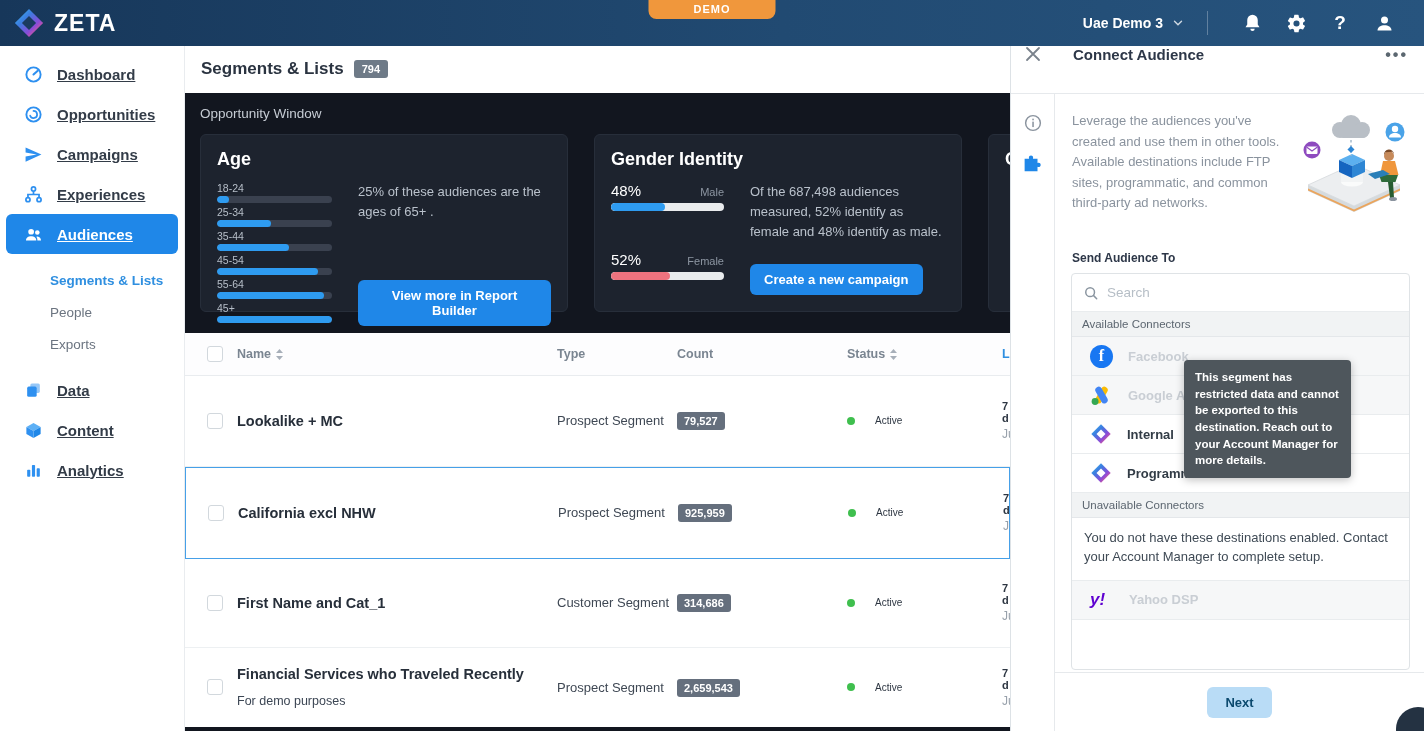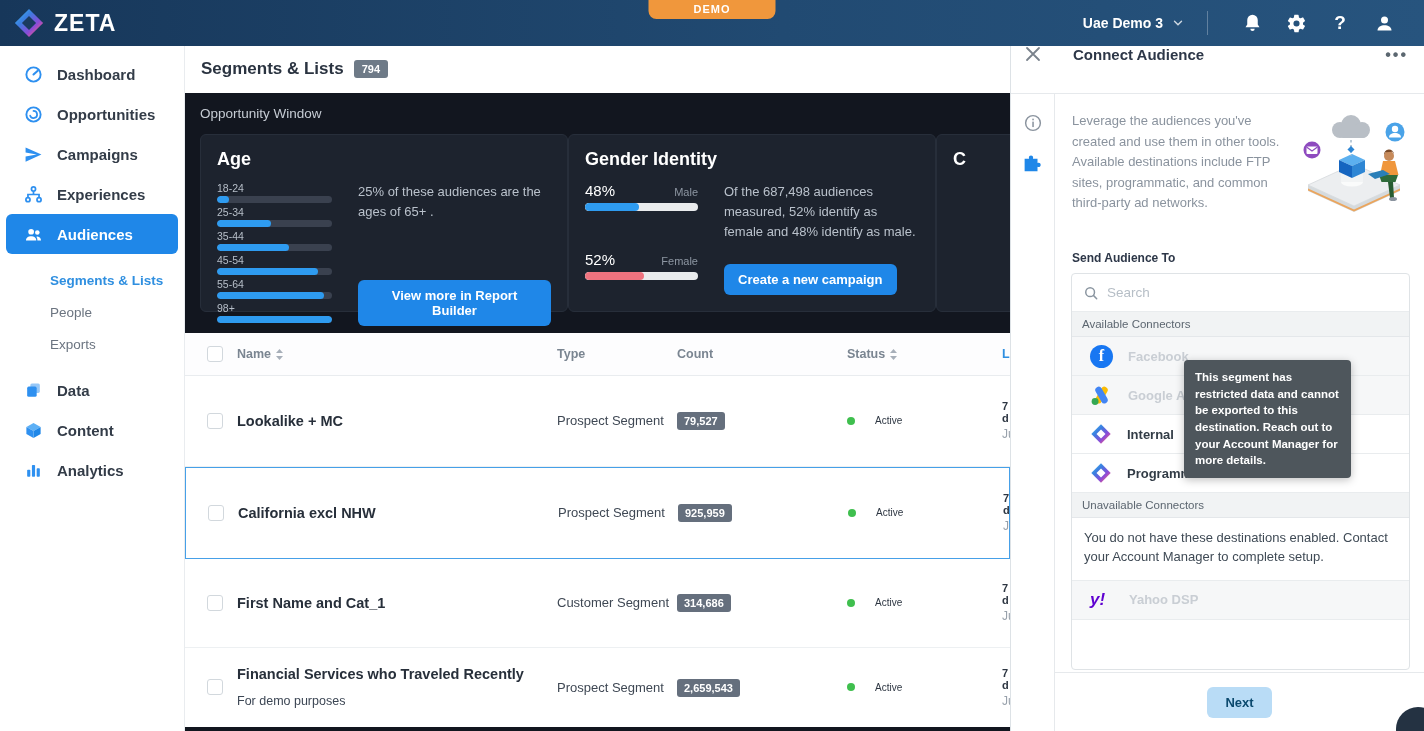--- a/index.html
+++ b/index.html
@@ -19,37 +19,37 @@
   .nav-divider { width:1px; height:24px; background:rgba(255,255,255,.28); margin:0 22px; }
   .nav-icon { width:44px; display:flex; justify-content:center; align-items:center; cursor:pointer; }
   .q-icon { color:#fff; font-size:19px; font-weight:700; }
 
   
   .app-row { display:flex; height:685px; }
 
   
   .sidebar { width:185px; background:#fff; border-right:1px solid #e9ecef; padding-top:8px; flex-shrink:0; }
   .side-item { height:40px; display:flex; align-items:center; gap:14px; padding-left:18px; margin:0 6px;
-               border-radius:6px; font-size:15px; font-weight:600; color:#333c48; cursor:pointer; }
+               border-radius:6px; font-size:15px; font-weight:600; color:#333c48; cursor:pointer;text-decoration:underline; }
   .side-item .si { width:19px; height:19px; flex-shrink:0; }
   .side-item.active { background:#1f87e8; color:#fff; }
   .sub-item { height:32px; display:flex; align-items:center; padding-left:50px; font-size:13.5px; color:#6b7480; cursor:pointer; }
   .sub-item.active { color:#2f8fe0; font-weight:700; }
   .side-group-gap { height:10px; }
 
   
   .main { width:825px; flex-shrink:0; display:flex; flex-direction:column; overflow:hidden; background:#fff; }
   .main-header { height:47px; display:flex; align-items:center; padding-left:16px; gap:10px; }
   .page-title { font-size:17px; font-weight:700; color:#2a3340; }
   .count-badge { background:#6e7a87; color:#fff; font-size:11px; font-weight:700; padding:3px 8px; border-radius:3px; }
 
   
   .opportunity { background:#12161f; height:242px; padding:13px 0 0 15px; overflow:hidden; }
   .ow-title { color:#c6ccd4; font-size:13.5px; margin-bottom:13px; }
-  .cards { display:flex; }
+  .cards { display:flex; gap:26px; }
   .card { width:368px; height:178px; background:#1d232e; border:1px solid #272e3a; border-radius:6px;
           padding:14px 16px 16px; flex-shrink:0; display:flex; flex-direction:column; }
   .card-title { color:#fff; font-size:18px; font-weight:700; margin-bottom:12px; }
   .card-body { display:flex; gap:26px; flex:1; }
   .age-bars { width:115px; }
   .age-row { margin-bottom:3px; }
   .age-label { color:#b7bfc9; font-size:10.5px; margin-bottom:2px; }
   .age-track { background:#3a414f; height:7px; border-radius:4px; overflow:hidden; }
   .age-fill { background:#2e9bf0; height:100%; border-radius:4px; }
   .card-right { flex:1; display:flex; flex-direction:column; }
@@ -300,21 +300,21 @@
                       <div class="age-fill" style="width: 88%;"></div>
                     </div>
                   </div>
                 <div class="age-row">
                     <div class="age-label">55-64</div>
                     <div class="age-track">
                       <div class="age-fill" style="width: 93%;"></div>
                     </div>
                   </div>
                 <div class="age-row">
-                    <div class="age-label">98+</div>
+                    <div class="age-label">45+</div>
                     <div class="age-track">
                       <div class="age-fill" style="width: 100%;"></div>
                     </div>
                   </div>
               </div>
               <div class="card-right">
                 <div class="card-note">25% of these audiences are the ages of 65+ .</div>
                 <button class="card-btn">View more in Report Builder</button>
               </div>
             </div>

